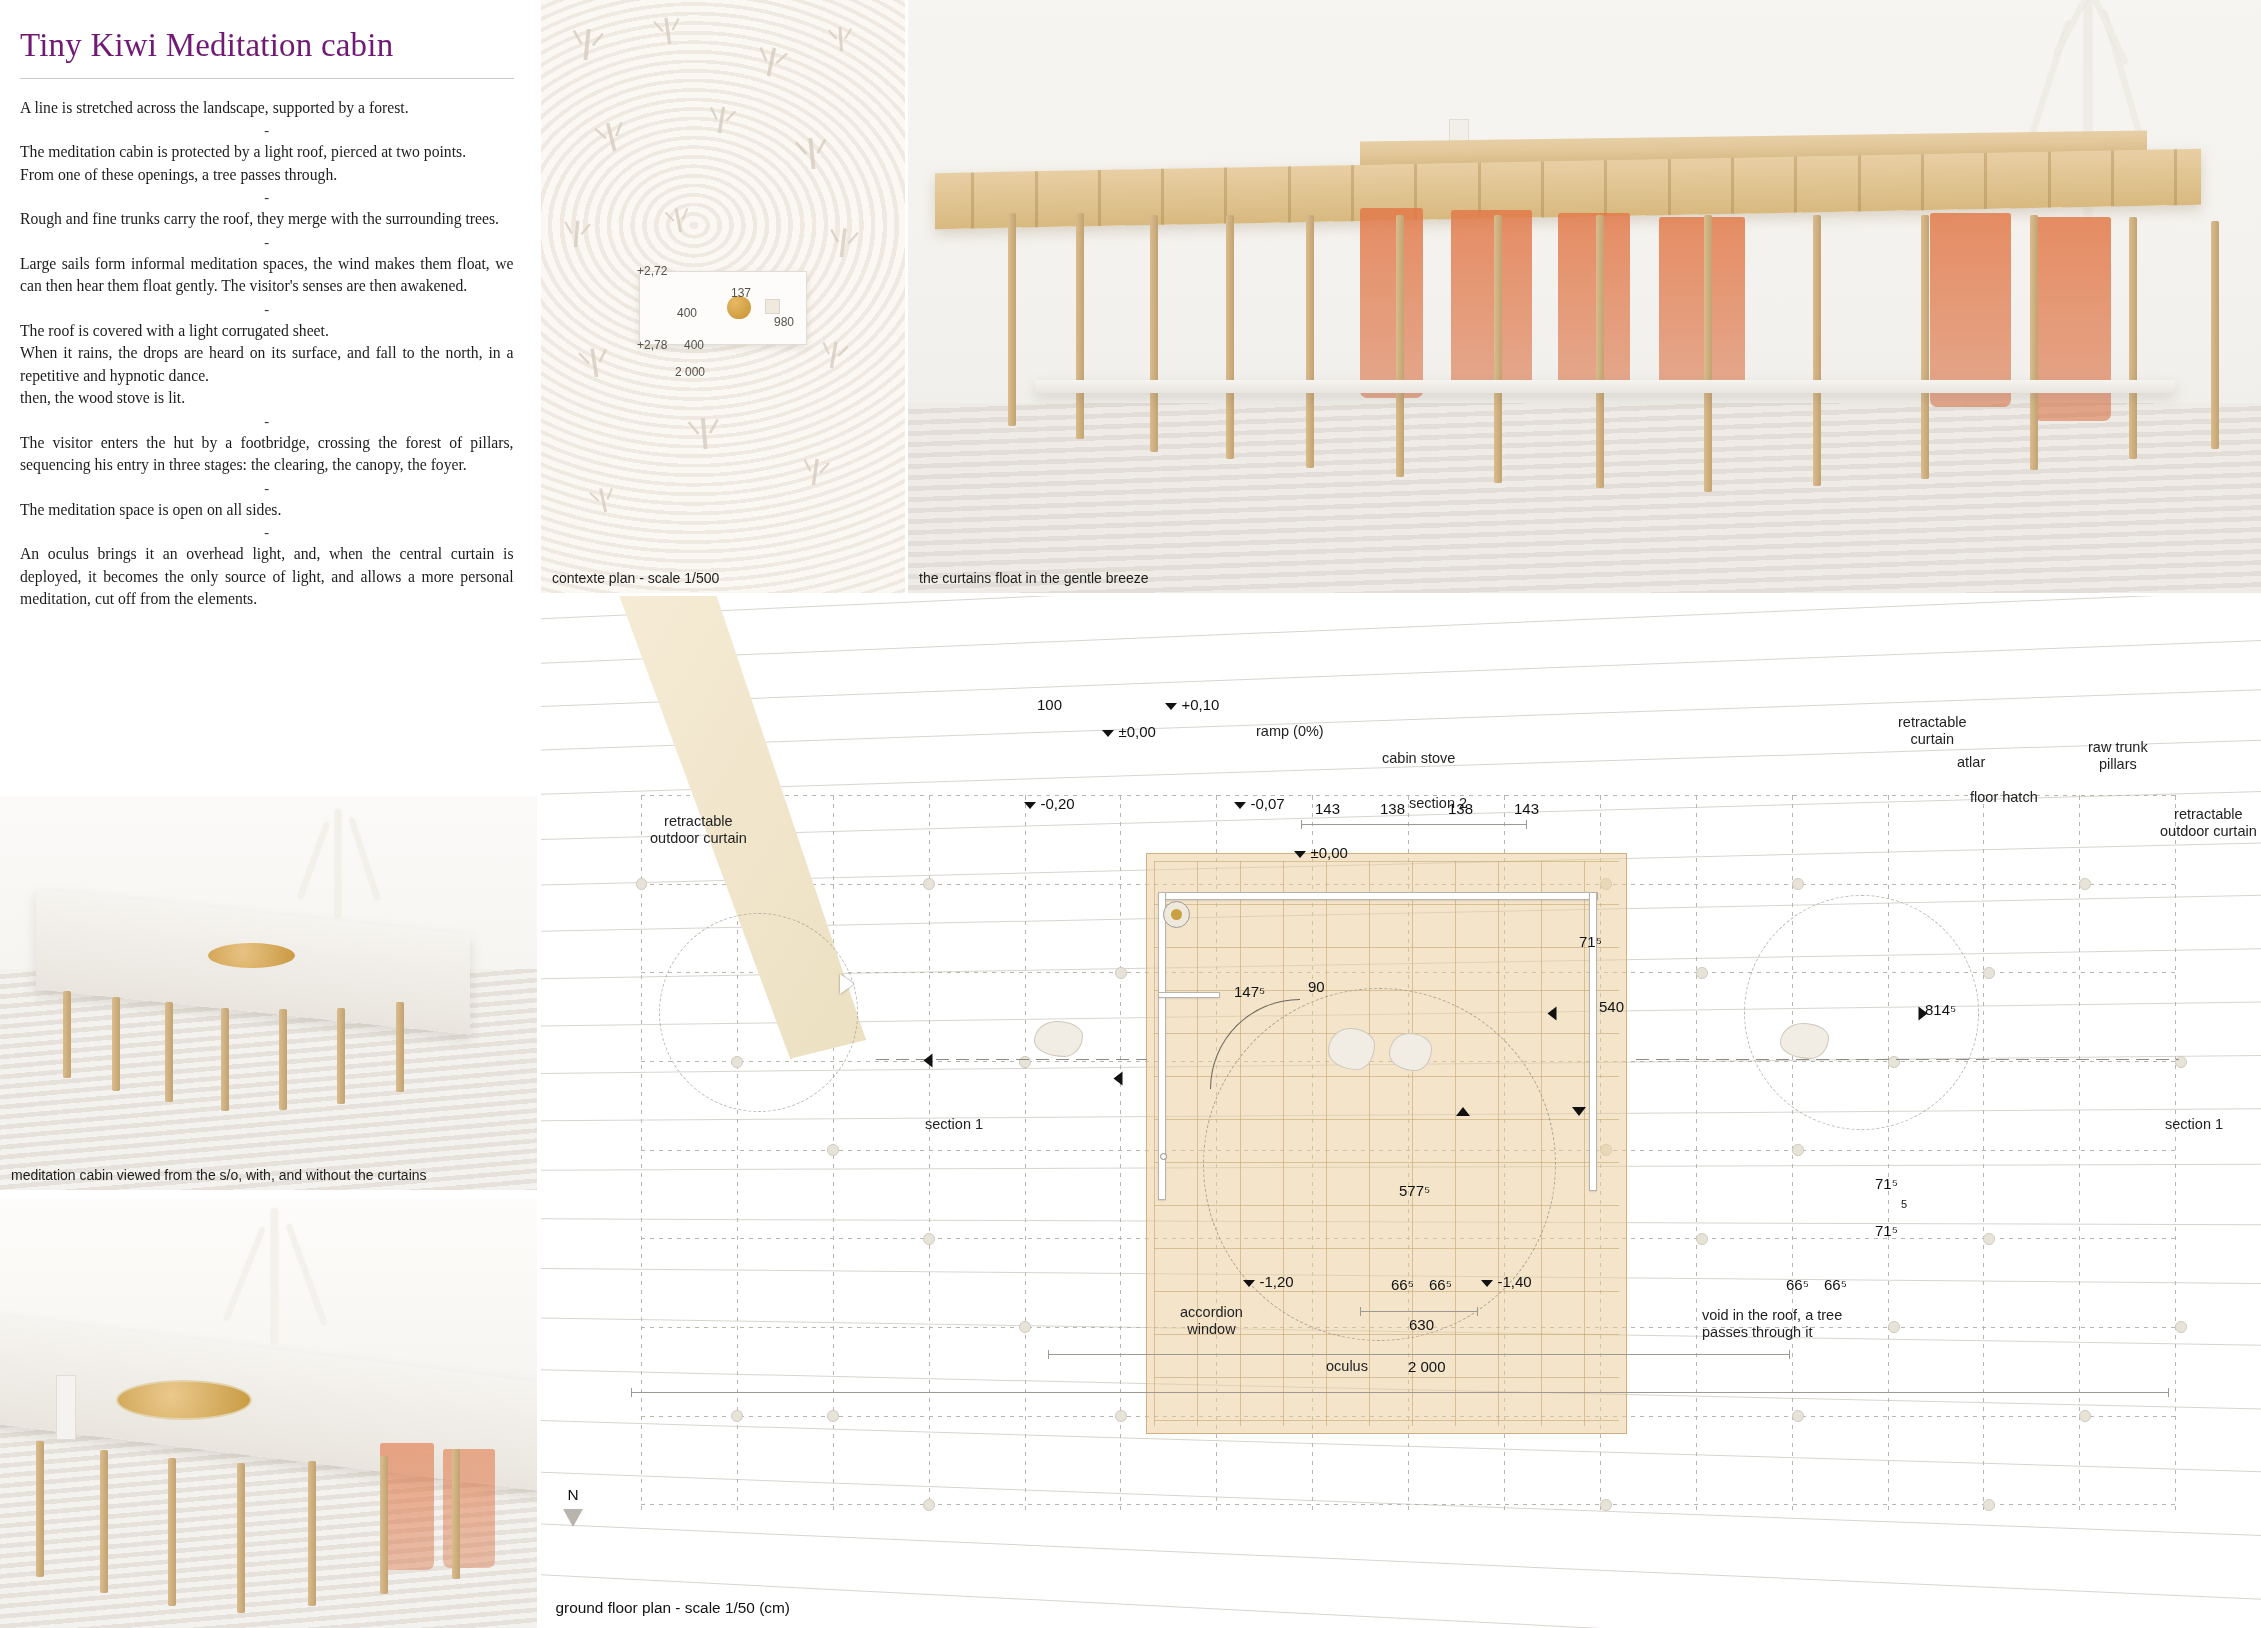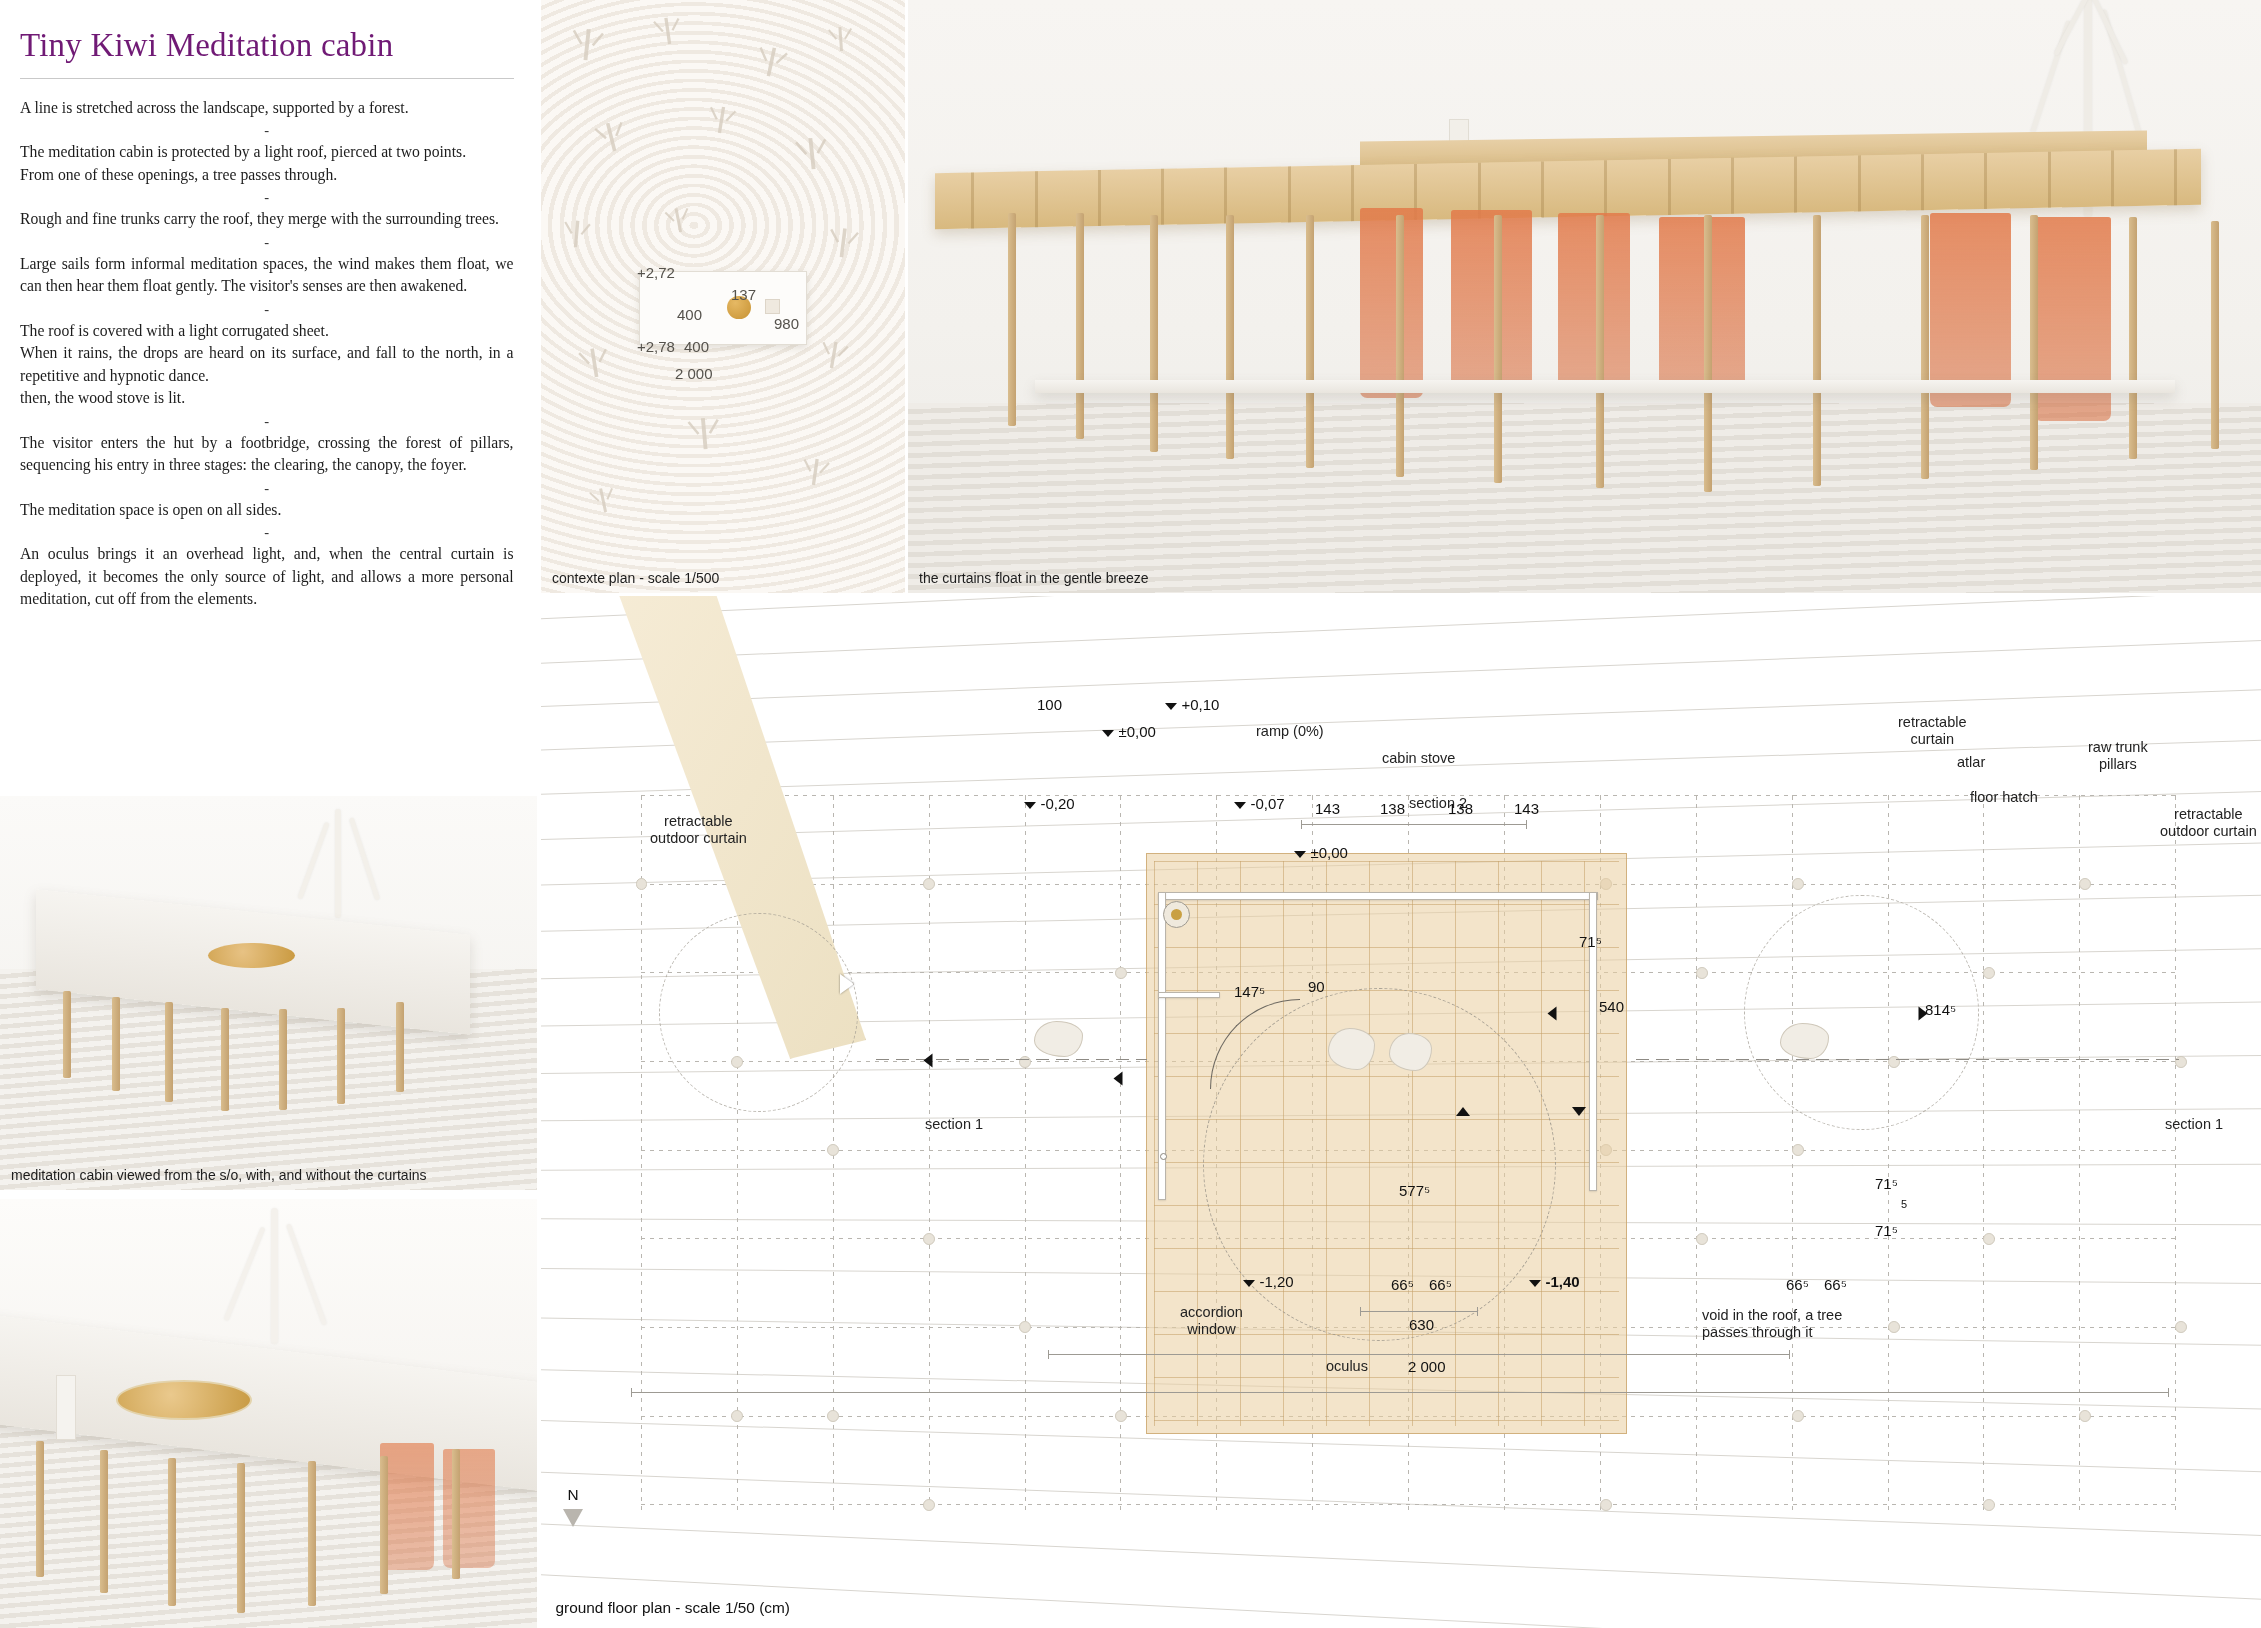--- a/index.html
+++ b/index.html
@@ -104,21 +104,21 @@
     width: 23.5px; height: 23.5px; border-radius: 50%;
     background: radial-gradient(circle at 35% 30%, #e6b964, #c79233);
   }
   #ctx-model .sq {
     position: absolute; left: 125px; top: 27px;
     width: 14.5px; height: 14.5px; background: #efe9df; border: 0.9px solid #ddd5c8;
   }
   .dim {
     position: absolute;
     font-family: "Liberation Sans", sans-serif;
-    font-size: 15px;
+    font-size: 12px;
     color: #55524c;
     white-space: nowrap;
   }
 
   
   #panel-photo {
     left: 908px; top: 0; width: 1353px; height: 593px;
     background: linear-gradient(180deg,#f7f5f2 0%, #f3f1ed 55%, #ecebe7 100%);
   }
   #photo-ground {
@@ -643,21 +643,21 @@
     <div class="plabel" style="left:785px; top:762px;">oculus</div>
     <div class="plabel" style="left:1161px; top:711px; white-space:pre-line;">void in the roof, a tree
 passes through it</div>
 
     <div class="lvl" style="left:624px; top:100px;"><span class="tri"></span><span>+0,10</span></div>
     <div class="lvl" style="left:561px; top:127px;"><span class="tri"></span><span>±0,00</span></div>
     <div class="lvl" style="left:483px; top:199px;"><span class="tri"></span><span>-0,20</span></div>
     <div class="lvl" style="left:693px; top:199px;"><span class="tri"></span><span>-0,07</span></div>
     <div class="lvl" style="left:753px; top:248px;"><span class="tri"></span><span>±0,00</span></div>
     <div class="lvl" style="left:702px; top:677px;"><span class="tri"></span><span>-1,20</span></div>
-    <div class="lvl" style="left:988px; top:677px;font-weight:bold;"><span class="tri"></span><span>-1,40</span></div>
+    <div class="lvl" style="left:940px; top:677px;"><span class="tri"></span><span>-1,40</span></div>
 
     <div class="pnum" style="left:496px; top:100px;">100</div>
     <div class="pnum" style="left:774px; top:204px;">143</div>
     <div class="pnum" style="left:839px; top:204px;">138</div>
     <div class="pnum" style="left:907px; top:204px;">138</div>
     <div class="pnum" style="left:973px; top:204px;">143</div>
     <div class="pnum" style="left:693px; top:387px;">147⁵</div>
     <div class="pnum" style="left:767px; top:382px;">90</div>
     <div class="pnum" style="left:1038px; top:337px;">71⁵</div>
     <div class="pnum" style="left:1058px; top:402px;">540</div>

